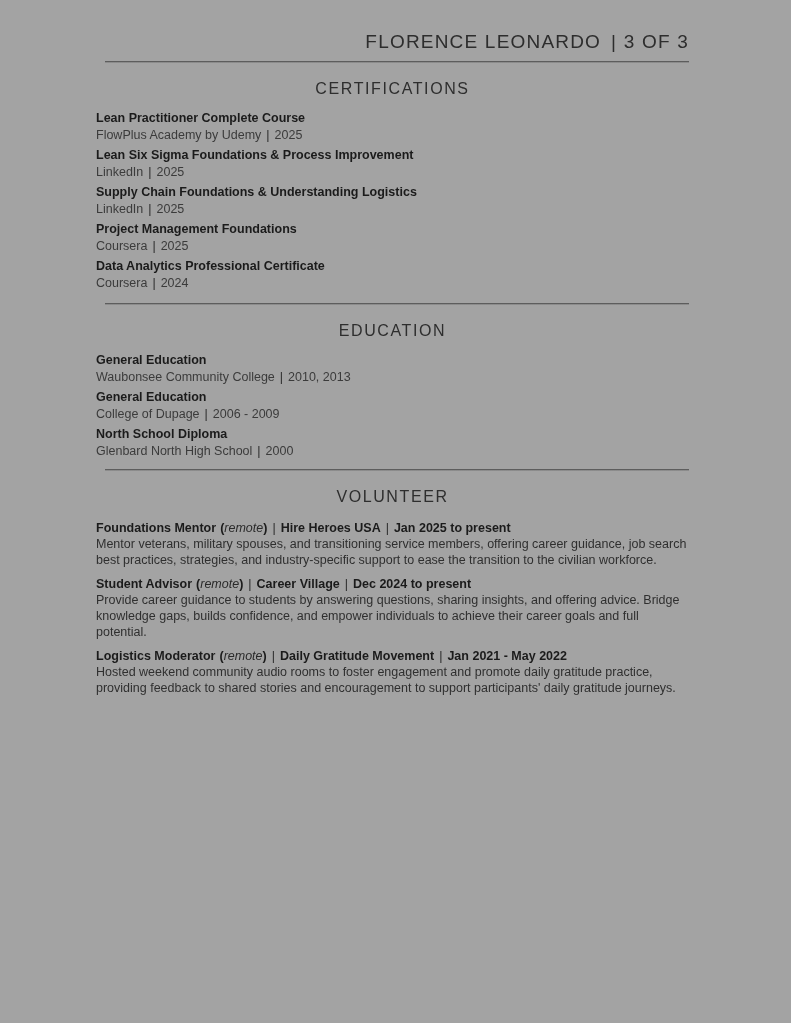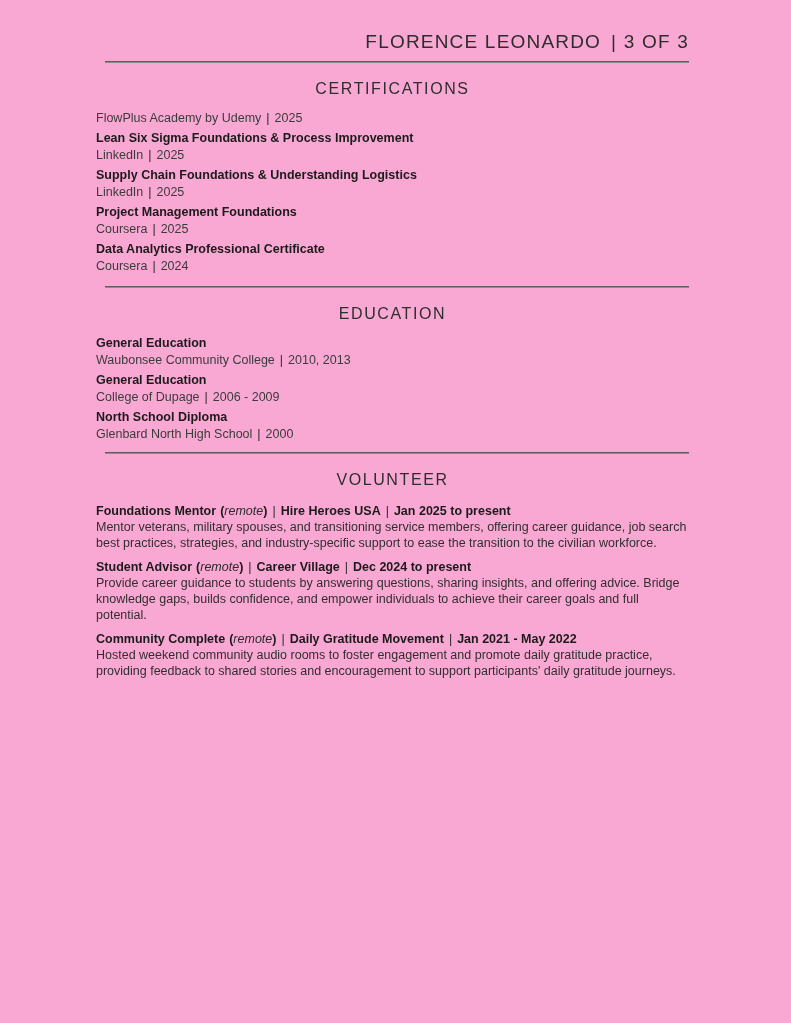--- a/index.html
+++ b/index.html
@@ -4,21 +4,21 @@
 <style>
   html, body {
     margin: 0;
     padding: 0;
     background: #ffffff;
   }
   .page {
     position: relative;
     width: 791px;
     height: 1023px;
-    background: #f9a8d4;
+    background: #a3a3a3;
     box-sizing: border-box;
     padding: 30px 102px 0 96px;
     font-family: "Liberation Sans", sans-serif;
     color: #2f2f2f;
     overflow: hidden;
   }
   
   .header-name {
     text-align: right;
     font-size: 19px;
@@ -85,20 +85,21 @@
 <div class="page">
 
   <div class="header-name"><span>FLORENCE LEONARDO</span><span class="pg">| 3 OF 3</span></div>
   <div class="rule"></div>
 
   <section>
     <h2 class="section-heading" style="margin-top:16px;">CERTIFICATIONS</h2>
     <div>
 
     <div class="entry">
+          <div class="entry-title">Lean Practitioner Complete Course</div>
           <div class="entry-detail"><span>FlowPlus Academy by Udemy</span><span class="sep">|</span><span>2025</span></div>
         </div>
         <div class="entry">
           <div class="entry-title">Lean Six Sigma Foundations &amp; Process Improvement</div>
           <div class="entry-detail"><span>LinkedIn</span><span class="sep">|</span><span>2025</span></div>
         </div>
         <div class="entry">
           <div class="entry-title">Supply Chain Foundations &amp; Understanding Logistics</div>
           <div class="entry-detail"><span>LinkedIn</span><span class="sep">|</span><span>2025</span></div>
         </div>
@@ -142,19 +143,19 @@
 
     <div class="vol-entry">
           <div class="vol-title"><span class="b">Foundations Mentor</span><span class="b paren-open">(</span><span class="i">remote</span><span class="b">)</span><span class="sep">|</span><span class="b">Hire Heroes USA</span><span class="sep">|</span><span class="b">Jan 2025 to present</span></div>
           <div class="vol-desc">Mentor veterans, military spouses, and transitioning service members, offering career guidance, job search best practices, strategies, and industry-specific support to ease the transition to the civilian workforce.</div>
         </div>
         <div class="vol-entry">
           <div class="vol-title"><span class="b">Student Advisor</span><span class="b paren-open">(</span><span class="i">remote</span><span class="b">)</span><span class="sep">|</span><span class="b">Career Village</span><span class="sep">|</span><span class="b">Dec 2024 to present</span></div>
           <div class="vol-desc">Provide career guidance to students by answering questions, sharing insights, and offering advice. Bridge knowledge gaps, builds confidence, and empower individuals to achieve their career goals and full potential.</div>
         </div>
         <div class="vol-entry">
-          <div class="vol-title"><span class="b">Community Complete</span><span class="b paren-open">(</span><span class="i">remote</span><span class="b">)</span><span class="sep">|</span><span class="b">Daily Gratitude Movement</span><span class="sep">|</span><span class="b">Jan 2021 - May 2022</span></div>
+          <div class="vol-title"><span class="b">Logistics Moderator</span><span class="b paren-open">(</span><span class="i">remote</span><span class="b">)</span><span class="sep">|</span><span class="b">Daily Gratitude Movement</span><span class="sep">|</span><span class="b">Jan 2021 - May 2022</span></div>
           <div class="vol-desc">Hosted weekend community audio rooms to foster engagement and promote daily gratitude practice, providing feedback to shared stories and encouragement to support participants' daily gratitude journeys.</div>
         </div>
       </div>
   </section>
 
 </div>
 
 </body></html>

